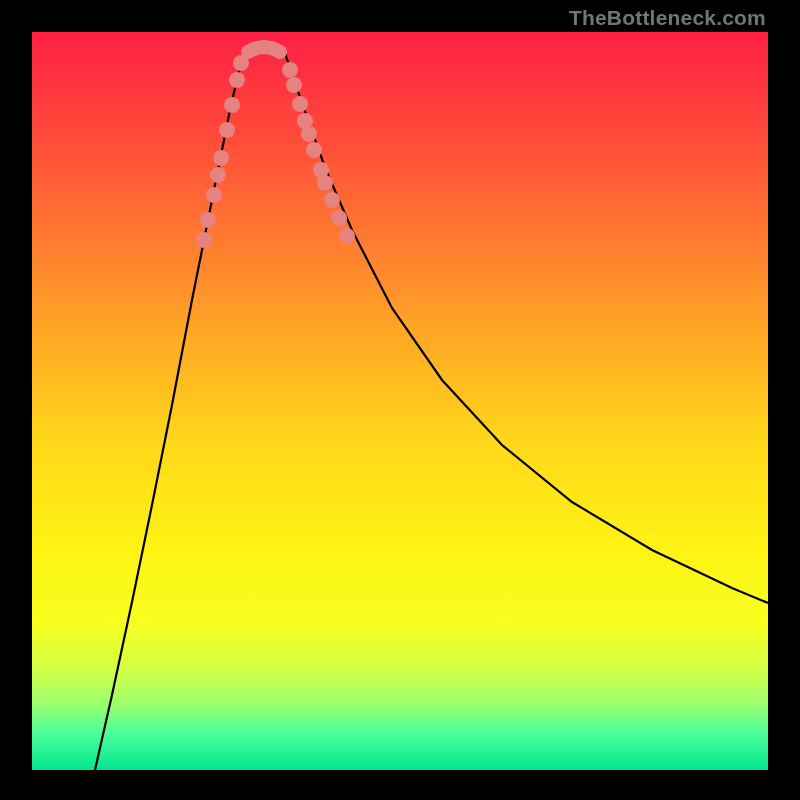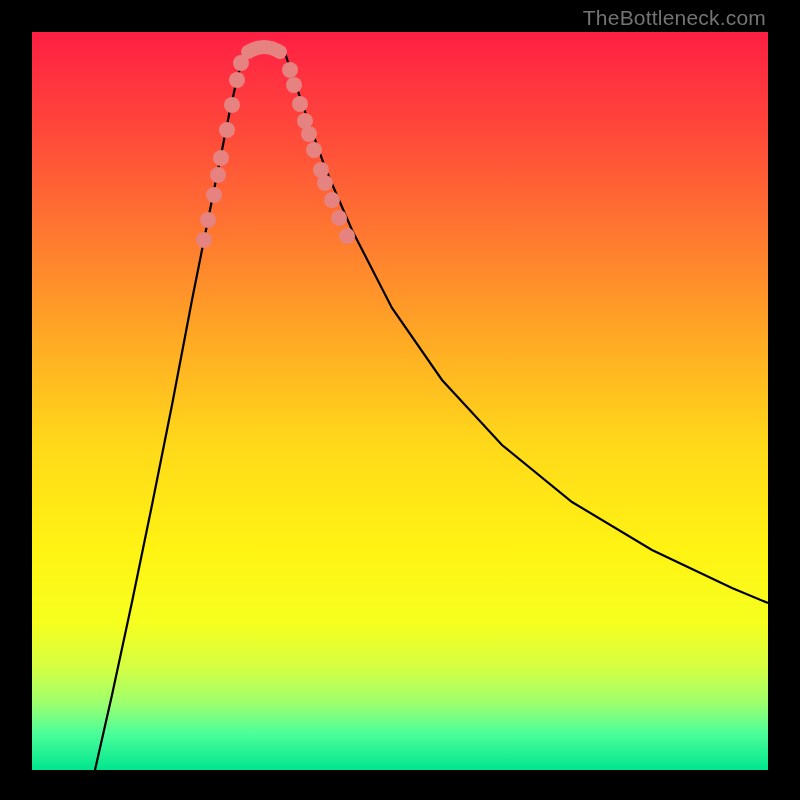--- a/index.html
+++ b/index.html
@@ -29,21 +29,21 @@
       #9cff6e 91%,
       #4dff9a 95%,
       #00e58e 100%);
   }
   .watermark {
     position: absolute;
     top: 6px;
     right: 34px;
     color: #747474;
     font-size: 21px;
-    font-weight: 400;
+    font-weight: 700;
     letter-spacing: 0.2px;
   }
   svg.plot {
     position: absolute;
     left: 0;
     top: 0;
     width: 736px;
     height: 738px;
   }
   .curve {

